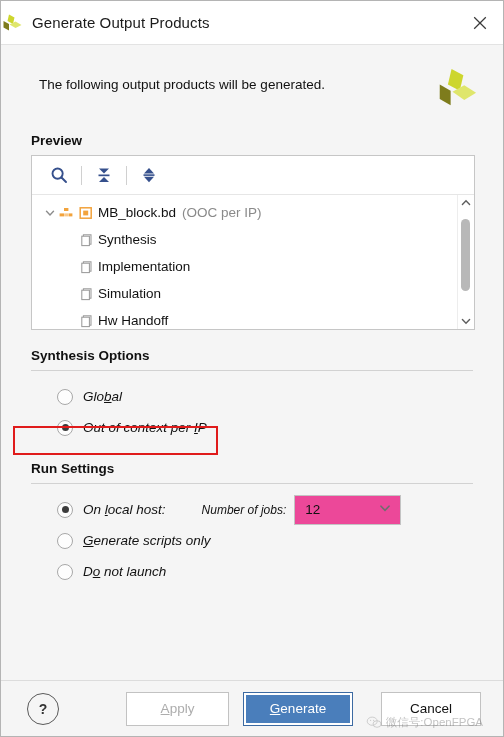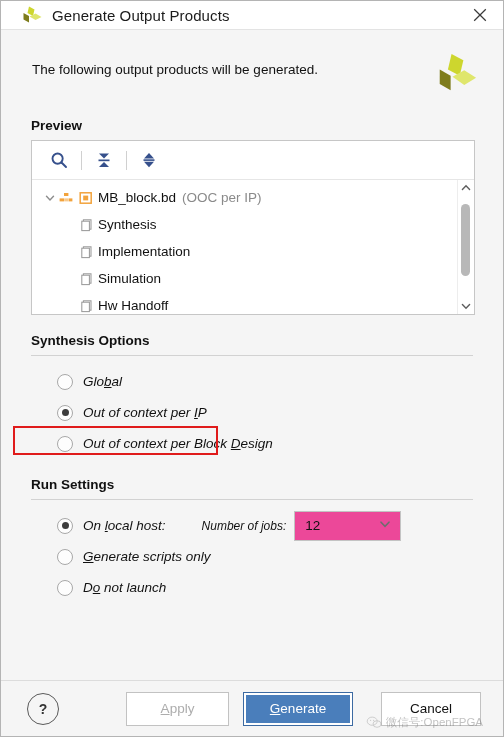--- a/index.html
+++ b/index.html
@@ -18,26 +18,26 @@
     height: 737px;
     box-sizing: border-box;
     background: #f5f5f5;
     border: 1px solid #b4b4b4;
     overflow: hidden;
   }
 
   
   .titlebar {
     position: relative;
-    height: 29px;
+    height: 44px;
     background: #ffffff;
     border-bottom: 1px solid #e3e3e3;
     display: flex;
     align-items: center;
-    padding: 0 8px 0 20px;
+    padding: 0 8px 0 0;
     box-sizing: border-box;
   }
   .title-logo {
     width: 22px;
     height: 20px;
     flex: 0 0 auto;
     margin-right: 9px;
     display: block;
   }
   .title-text {
@@ -65,21 +65,21 @@
     box-sizing: border-box;
     height: 645px;
   }
 
   .intro-row {
     position: relative;
     height: 88px;
   }
   .intro-text {
     position: absolute;
-    left: 1px;
+    left: 8px;
     top: 32px;
     font-size: 13.5px;
     color: #111111;
     white-space: nowrap;
   }
   .big-logo {
     position: absolute;
     right: -4px;
     top: 22px;
     width: 40px;
@@ -525,24 +525,20 @@
       <div class="opt-row">
         <span class="radio"></span>
         <span class="opt-label"><span>Glo</span><span class="mn">b</span><span>al</span></span>
       </div>
 
       <div class="opt-row">
         <span class="radio on"></span>
         <span class="opt-label"><span>Out of context per </span><span class="mn">I</span><span>P</span></span>
       </div>
 
-      <div class="opt-row">
-        <span class="radio"></span>
-        <span class="opt-label"><span>Out of context per Block </span><span class="mn">D</span><span>esign</span></span>
-      </div>
     </div>
 
     <div style="margin-top:18px;">
       <div class="section-title">Run Settings</div>
       <div class="section-rule"></div>
 
       <div class="opt-row">
         <span class="radio on"></span>
         <span class="opt-label"><span>On </span><span class="mn">l</span><span>ocal host:</span></span>
 

